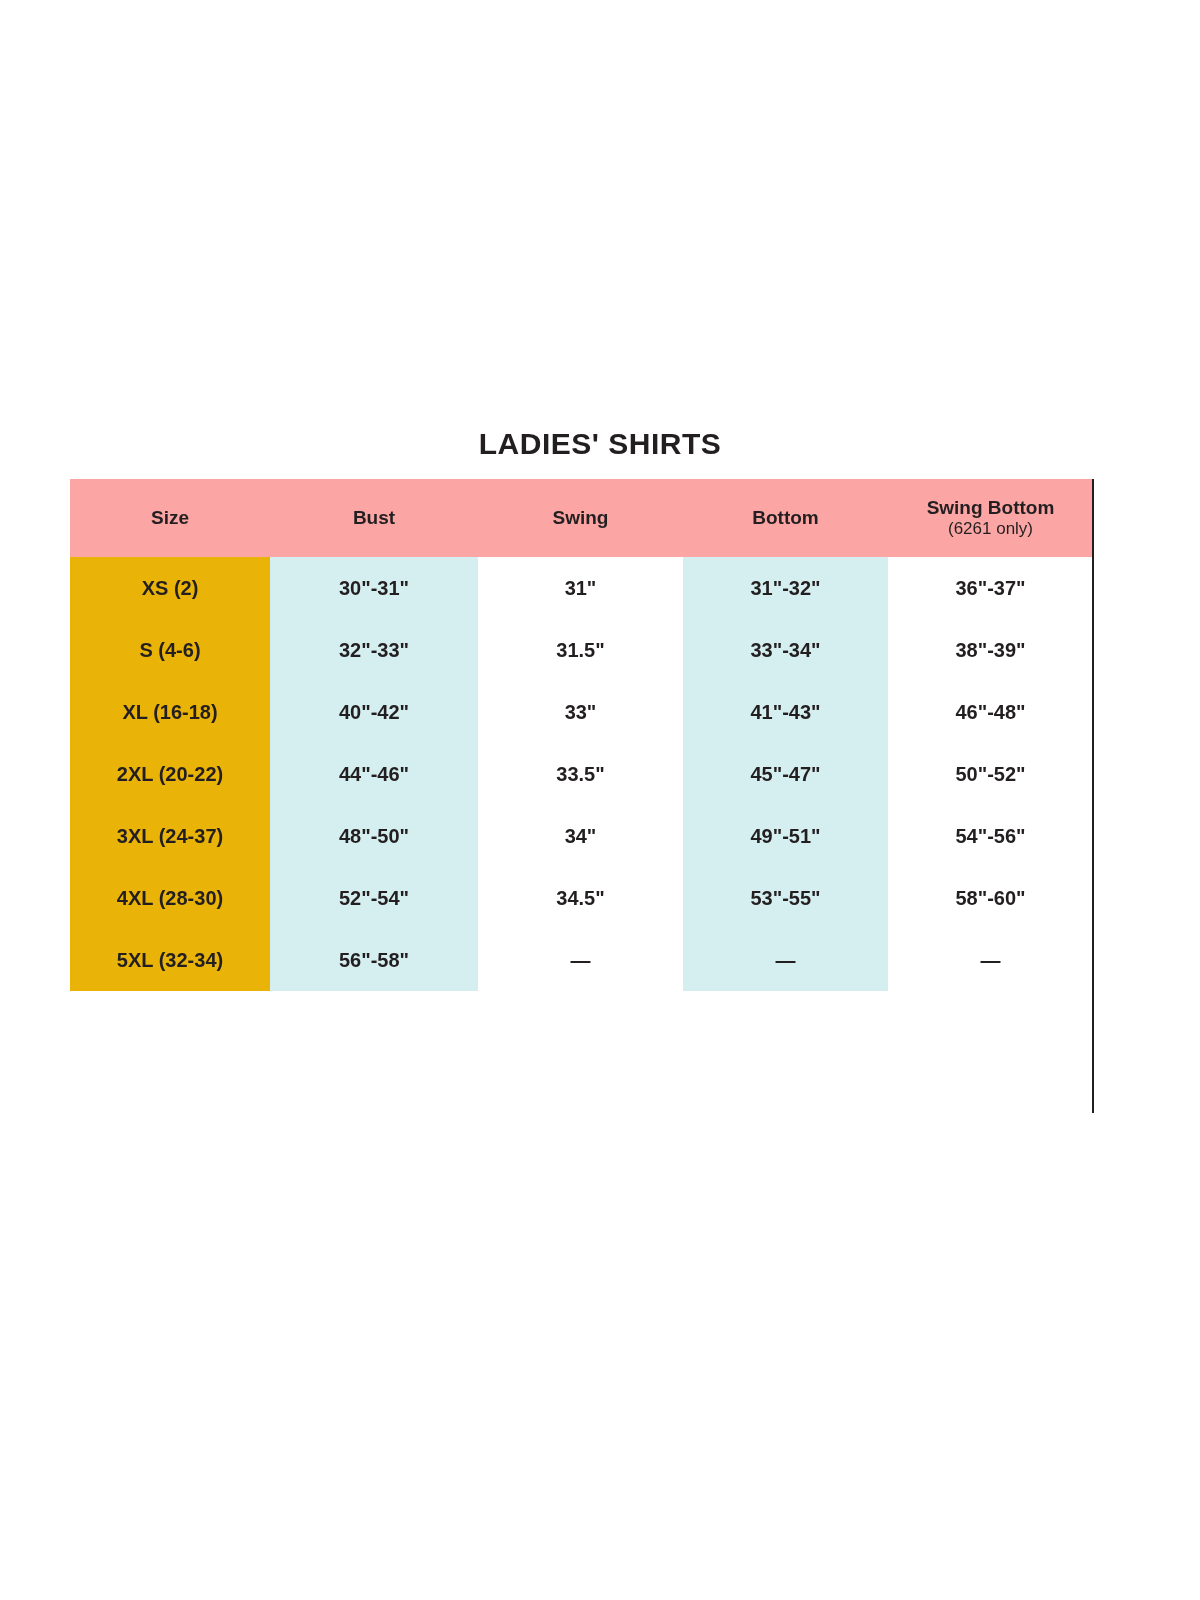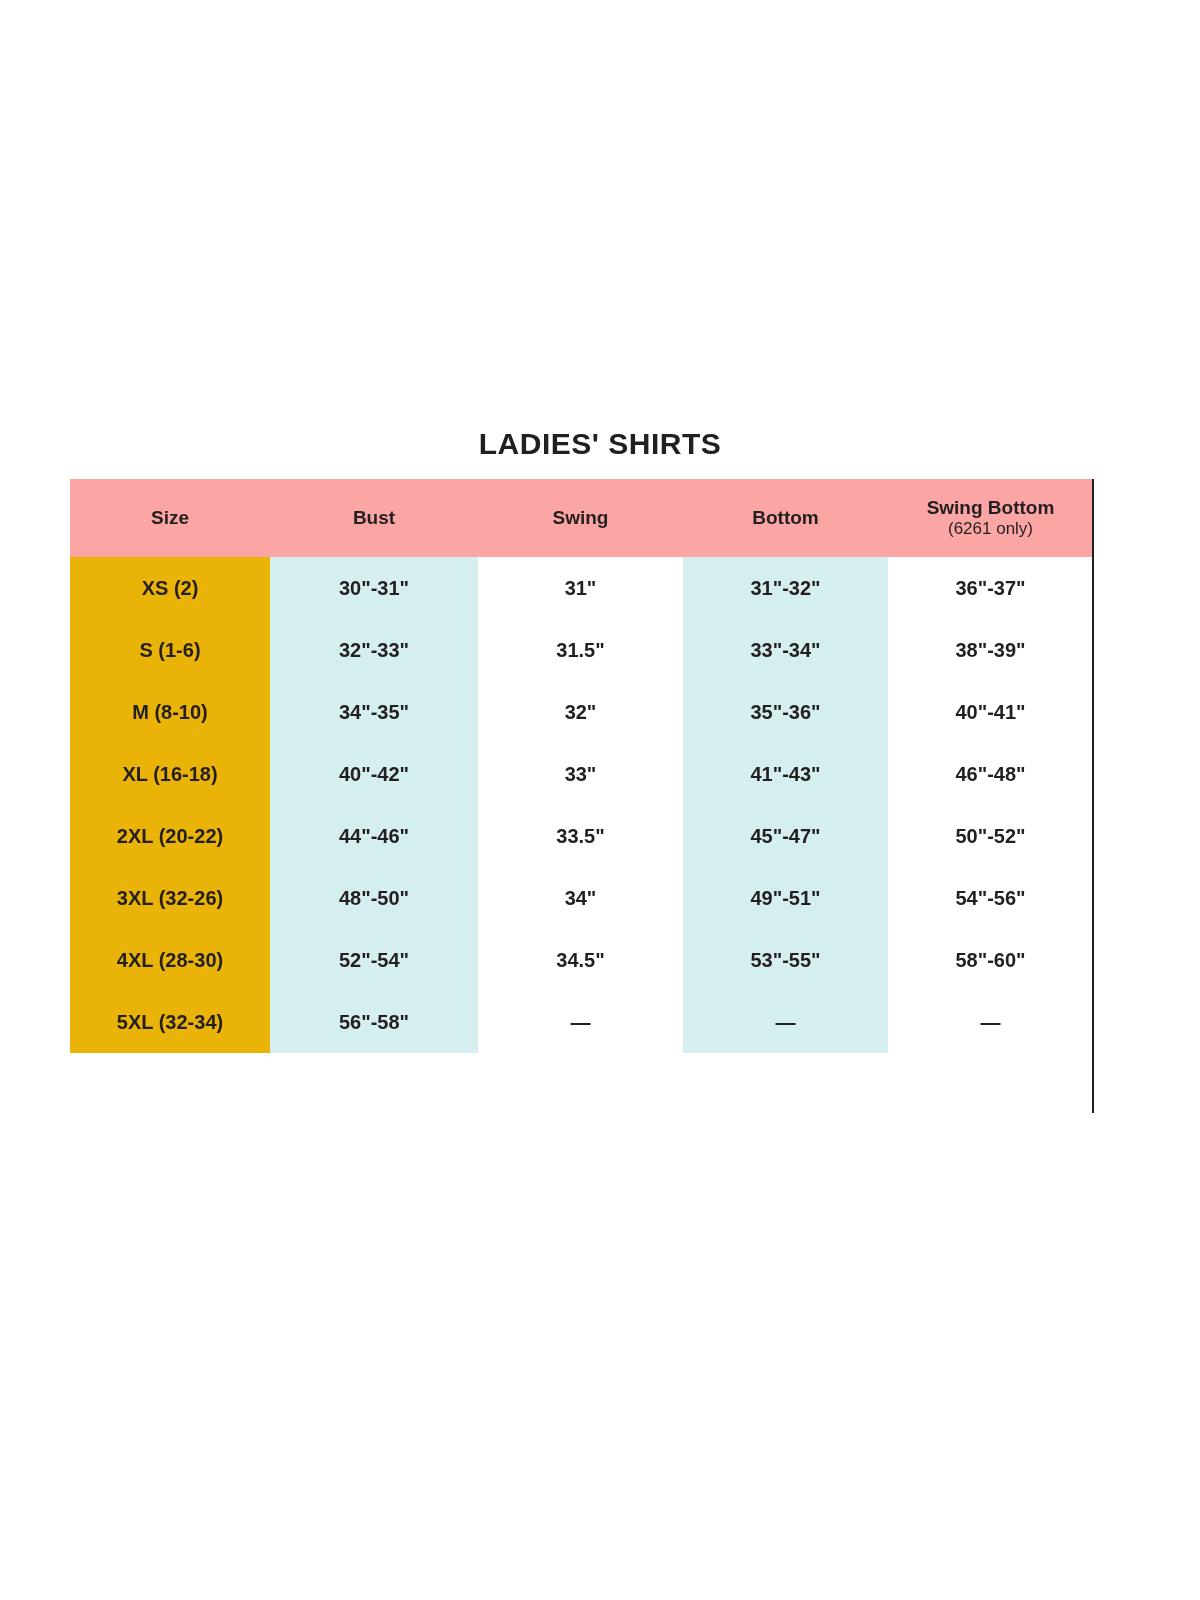--- a/index.html
+++ b/index.html
@@ -148,49 +148,42 @@
       </thead>
       <tbody>
         <tr>
           <td class="size-cell">XS (2)</td>
           <td class="tint">30"-31"</td>
           <td class="plain">31"</td>
           <td class="tint">31"-32"</td>
           <td class="plain">36"-37"</td>
         </tr>
         <tr>
-          <td class="size-cell">S (1-6)</td>
+          <td class="size-cell">S (4-6)</td>
           <td class="tint">32"-33"</td>
           <td class="plain">31.5"</td>
           <td class="tint">33"-34"</td>
           <td class="plain">38"-39"</td>
-        </tr>
-        <tr>
-          <td class="size-cell">M (8-10)</td>
-          <td class="tint">34"-35"</td>
-          <td class="plain">32"</td>
-          <td class="tint">35"-36"</td>
-          <td class="plain">40"-41"</td>
         </tr>
         <tr>
           <td class="size-cell">XL (16-18)</td>
           <td class="tint">40"-42"</td>
           <td class="plain">33"</td>
           <td class="tint">41"-43"</td>
           <td class="plain">46"-48"</td>
         </tr>
         <tr>
           <td class="size-cell">2XL (20-22)</td>
           <td class="tint">44"-46"</td>
           <td class="plain">33.5"</td>
           <td class="tint">45"-47"</td>
           <td class="plain">50"-52"</td>
         </tr>
         <tr>
-          <td class="size-cell">3XL (32-26)</td>
+          <td class="size-cell">3XL (24-37)</td>
           <td class="tint">48"-50"</td>
           <td class="plain">34"</td>
           <td class="tint">49"-51"</td>
           <td class="plain">54"-56"</td>
         </tr>
         <tr>
           <td class="size-cell">4XL (28-30)</td>
           <td class="tint">52"-54"</td>
           <td class="plain">34.5"</td>
           <td class="tint">53"-55"</td>

